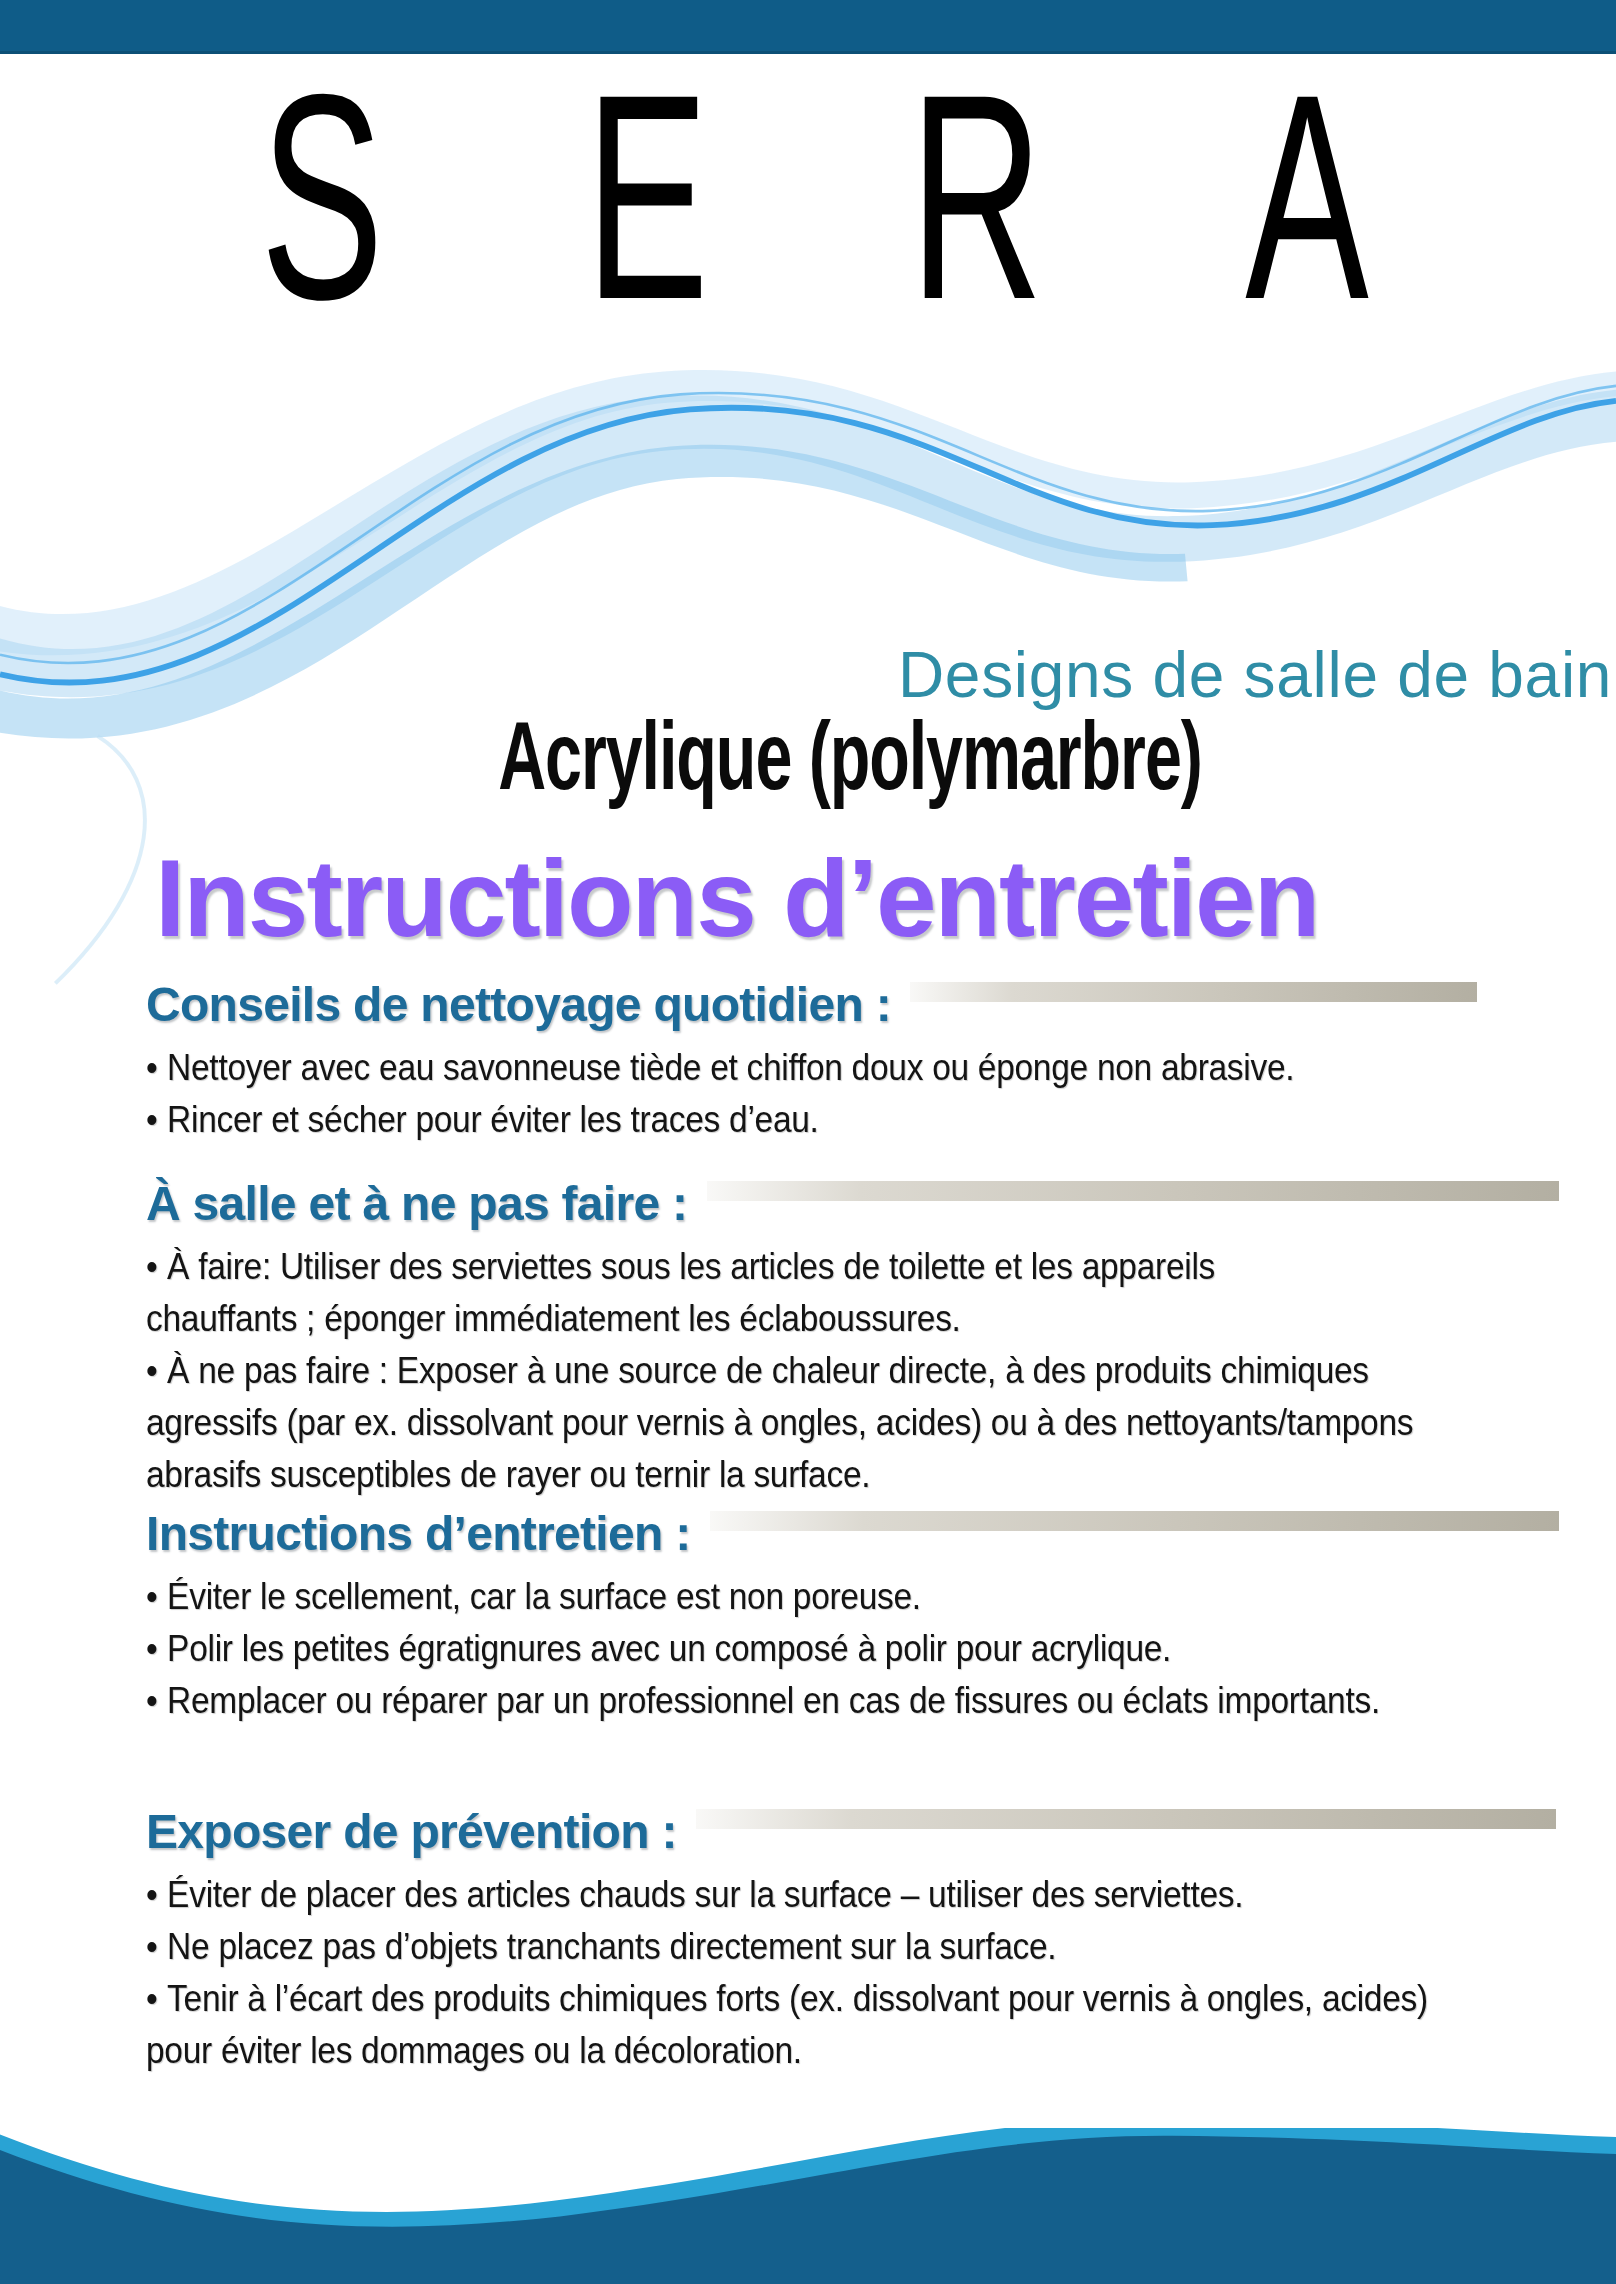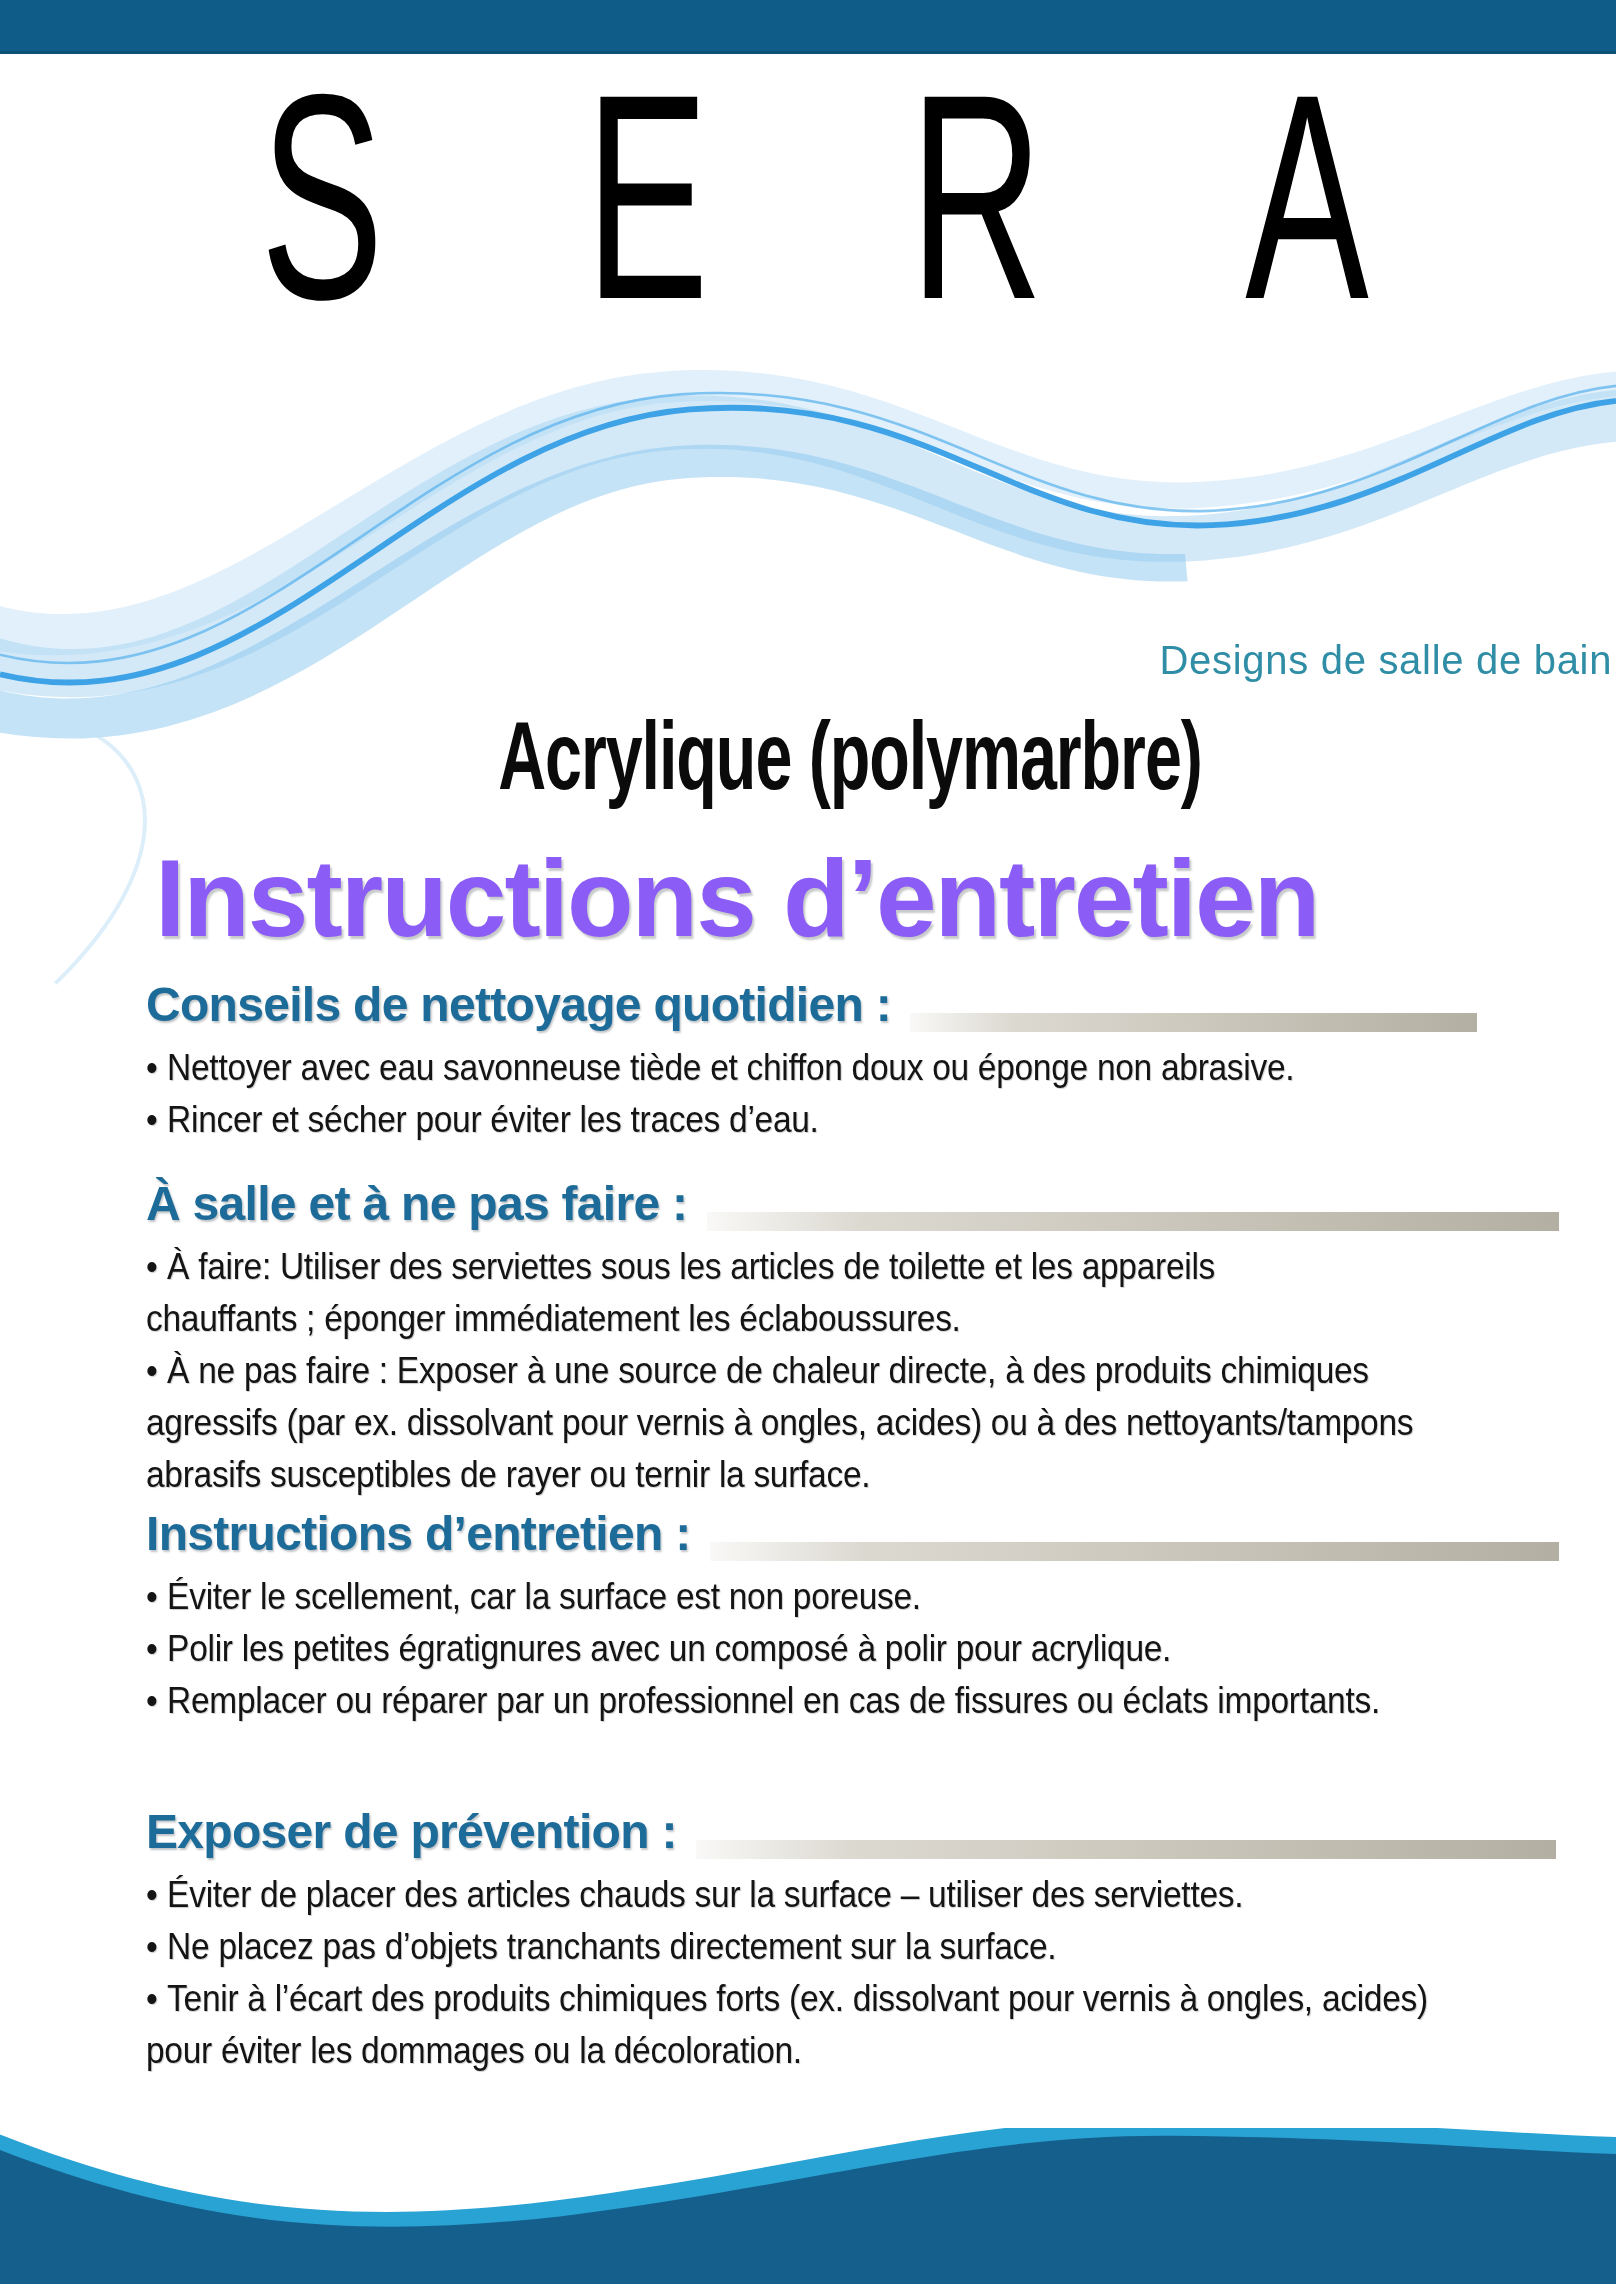--- a/index.html
+++ b/index.html
@@ -10,35 +10,35 @@
   
   .topbar{position:absolute;top:0;left:0;right:0;height:51px;background:#0f5c88;border-bottom:3.3px solid #0c5076;}
   
   .wave-art{position:absolute;left:0;top:326px;width:1616px;height:716px;pointer-events:none;}
   
   .sera{position:absolute;left:257px;top:53px;width:1115px;height:290px;
         display:flex;justify-content:space-between;align-items:flex-end;color:#000;}
   .sera span{display:inline-block;font-size:195px;line-height:195px;font-weight:400;
         transform:scale(.95,1.5);transform-origin:bottom center;}
   
-  .subtitle{position:absolute;right:3.9px;top:638px;font-size:40px;color:#2f8da6;letter-spacing:0.7px;white-space:nowrap;text-align:right;}
+  .subtitle{position:absolute;right:3.9px;top:638px;font-size:64px;color:#2f8da6;letter-spacing:0.7px;white-space:nowrap;text-align:right;}
   
   .product{position:absolute;left:50%;top:702px;
         transform:translateX(-50%) translateX(42px) scale(.82,1.18);transform-origin:center top;
         font-weight:bold;color:#0b0b0b;font-size:81px;letter-spacing:-1.3px;white-space:nowrap;}
   
   .main-title{position:absolute;left:155px;top:844px;font-size:109px;line-height:1;font-weight:bold;color:#8b5cf6;
         letter-spacing:-2px;white-space:nowrap;text-shadow:2px 2.6px 2px rgba(55,60,70,.28);}
   
   .care-section{position:absolute;left:146px;}
   .sec-0{top:977px;width:1331px;}
   .sec-1{top:1176px;width:1413px;}
   .sec-2{top:1506px;width:1413px;}
   .sec-3{top:1804px;width:1410px;}
-  .heading-row{display:flex;align-items:flex-end;}
+  .heading-row{display:flex;align-items:flex-start;}
   .heading-row h2{margin:0;font-size:48px;font-weight:bold;color:#1d6b99;letter-spacing:-0.7px;white-space:nowrap;
         text-shadow:1.3px 2px 2px rgba(50,60,70,.30);}
   .rule{flex:1;height:19.5px;margin-left:19.5px;margin-top:5.2px;
         background:linear-gradient(90deg, rgba(231,229,223,.25) 0%, #dcd9d1 18%, #cac6bb 55%, #b3afa2 100%);}
   .bullets{margin-top:10.4px;}
   .bullets p{margin:0;font-size:36px;line-height:52px;color:#141414;letter-spacing:-0.3px;
         transform:scaleX(.93);transform-origin:left top;white-space:nowrap;
         text-shadow:1px 1px 1px rgba(0,0,0,.20);}
   .bullets p .btxt{white-space:pre-line;}
   .dot{margin-right:10.4px;}

